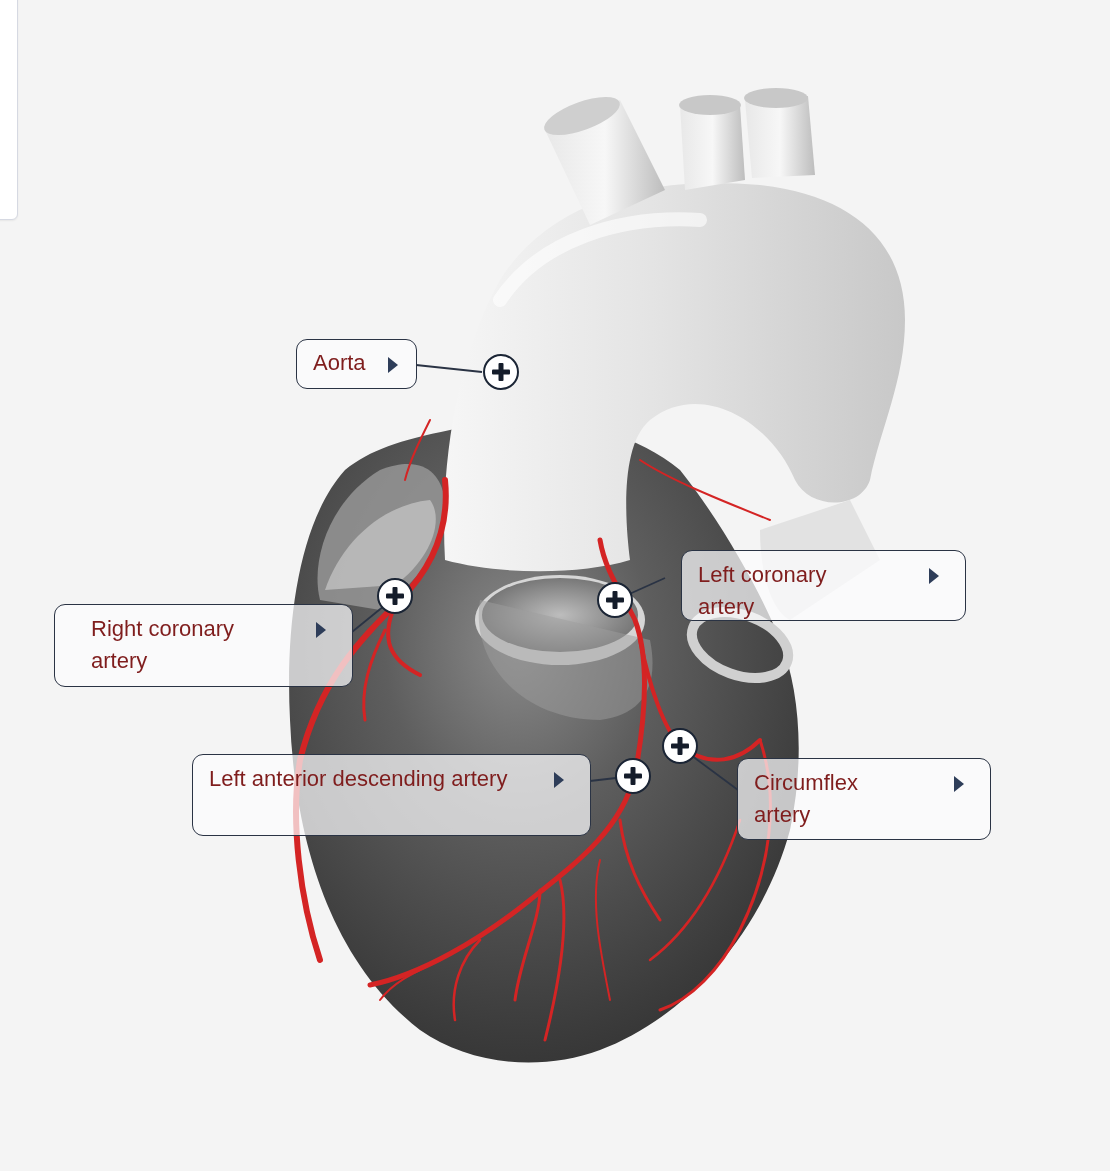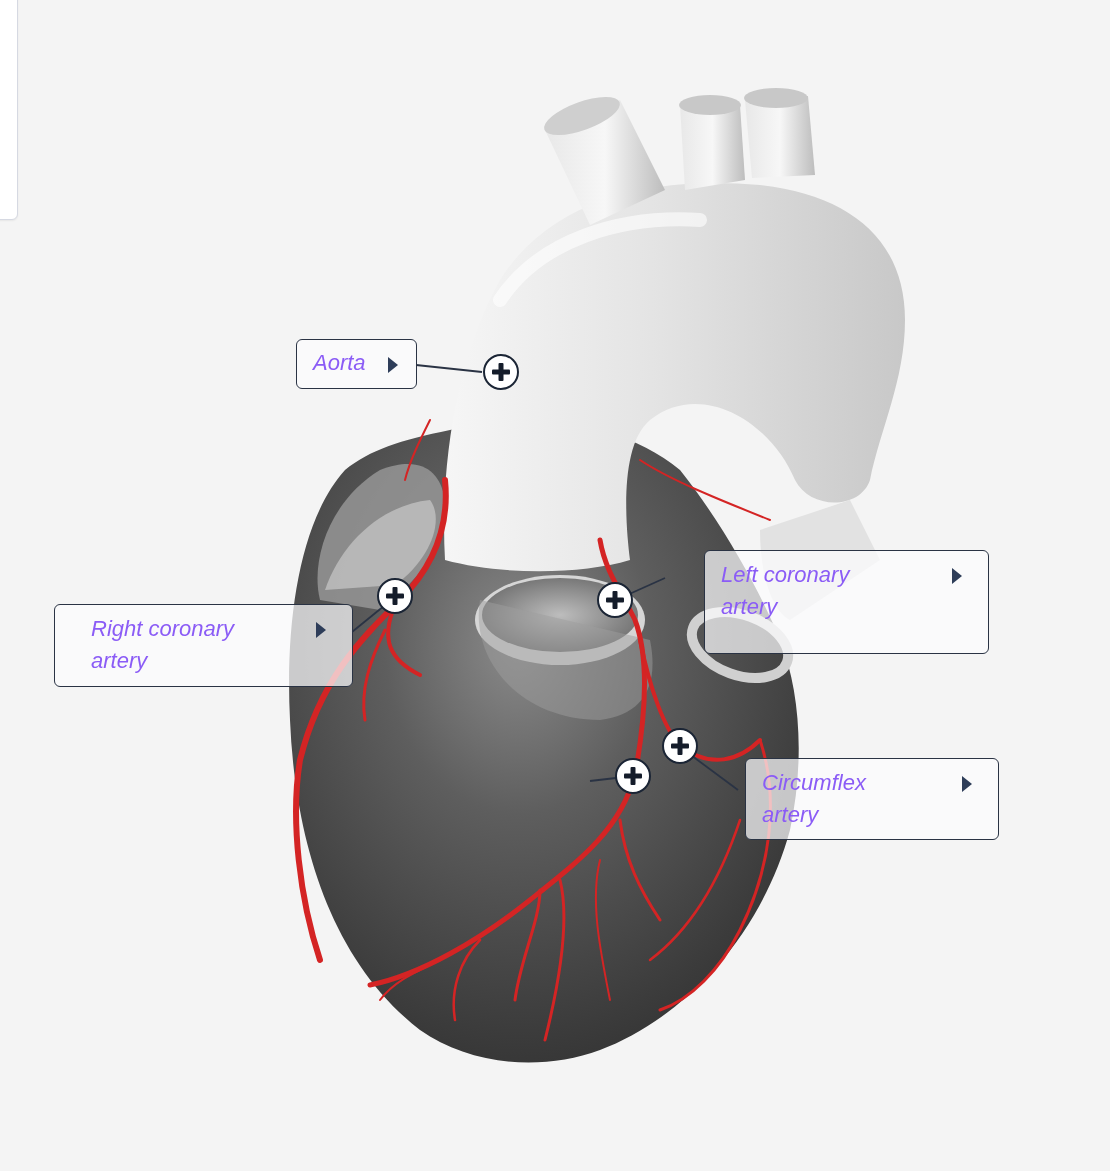--- a/index.html
+++ b/index.html
@@ -11,23 +11,23 @@
   .side-panel {
     position:absolute; left:-10px; top:-10px; width:26px; height:228px;
     background:#ffffff; border:1px solid #d6d9e2; border-radius:6px;
     box-shadow:0 1px 2px rgba(0,0,0,0.06);
   }
   .scene { position:absolute; left:0; top:0; width:1110px; height:1171px; }
   .scene svg { position:absolute; left:0; top:0; }
   .label {
     position:absolute; box-sizing:border-box;
     background:rgba(252,252,253,0.72);
-    border:1.5px solid #2a3344; border-radius:6px;
-    color:#8b5cf6; font-size:22px; line-height:32px;
-    padding:8px 16px; cursor:pointer;font-style:italic;
+    border:1.5px solid #2a3344; border-radius:11px;
+    color:#7f1d1d; font-size:22px; line-height:32px;
+    padding:8px 16px; cursor:pointer;
   }
   .label .txt { display:block; padding-right:40px; }
   .label .play {
     position:absolute; top:17px; right:26px; width:0; height:0;
     border-top:8px solid transparent; border-bottom:8px solid transparent;
     border-left:10px solid #2e3d59;
   }
   .marker {
     position:absolute; width:36px; height:36px; box-sizing:border-box;
     border-radius:50%; background:#ffffff; border:2.5px solid #1b2535;
@@ -127,26 +127,30 @@
     <span class="play" style="right:18px;"></span>
   </div>
   <div class="marker" style="left:501px; top:372px;"></div>
 
   <div class="label" style="left:54px; top:604px; width:299px; height:83px;padding-left:36px;">
     <span class="txt" style="width:200px;">Right coronary artery</span>
     <span class="play"></span>
   </div>
   <div class="marker" style="left:395px; top:596px;"></div>
 
-  <div class="label" style="left:704px; top:550px; width:285px; height:104px;">
+  <div class="label" style="left:681px; top:550px; width:285px; height:71px;">
     <span class="txt" style="width:180px;">Left coronary artery</span>
     <span class="play"></span>
   </div>
   <div class="marker" style="left:615px; top:600px;"></div>
 
+  <div class="label" style="left:192px; top:754px; width:399px; height:82px;">
+    <span class="txt" style="width:300px;">Left anterior descending artery</span>
+    <span class="play"></span>
+  </div>
   <div class="marker" style="left:633px; top:776px;"></div>
 
-  <div class="label" style="left:737px; top:758px; width:254px; height:82px;margin-left:8px;">
+  <div class="label" style="left:737px; top:758px; width:254px; height:82px;">
     <span class="txt" style="width:150px;">Circumflex artery</span>
     <span class="play"></span>
   </div>
   <div class="marker" style="left:680px; top:746px;"></div>
 </div>
 
 </body></html>

